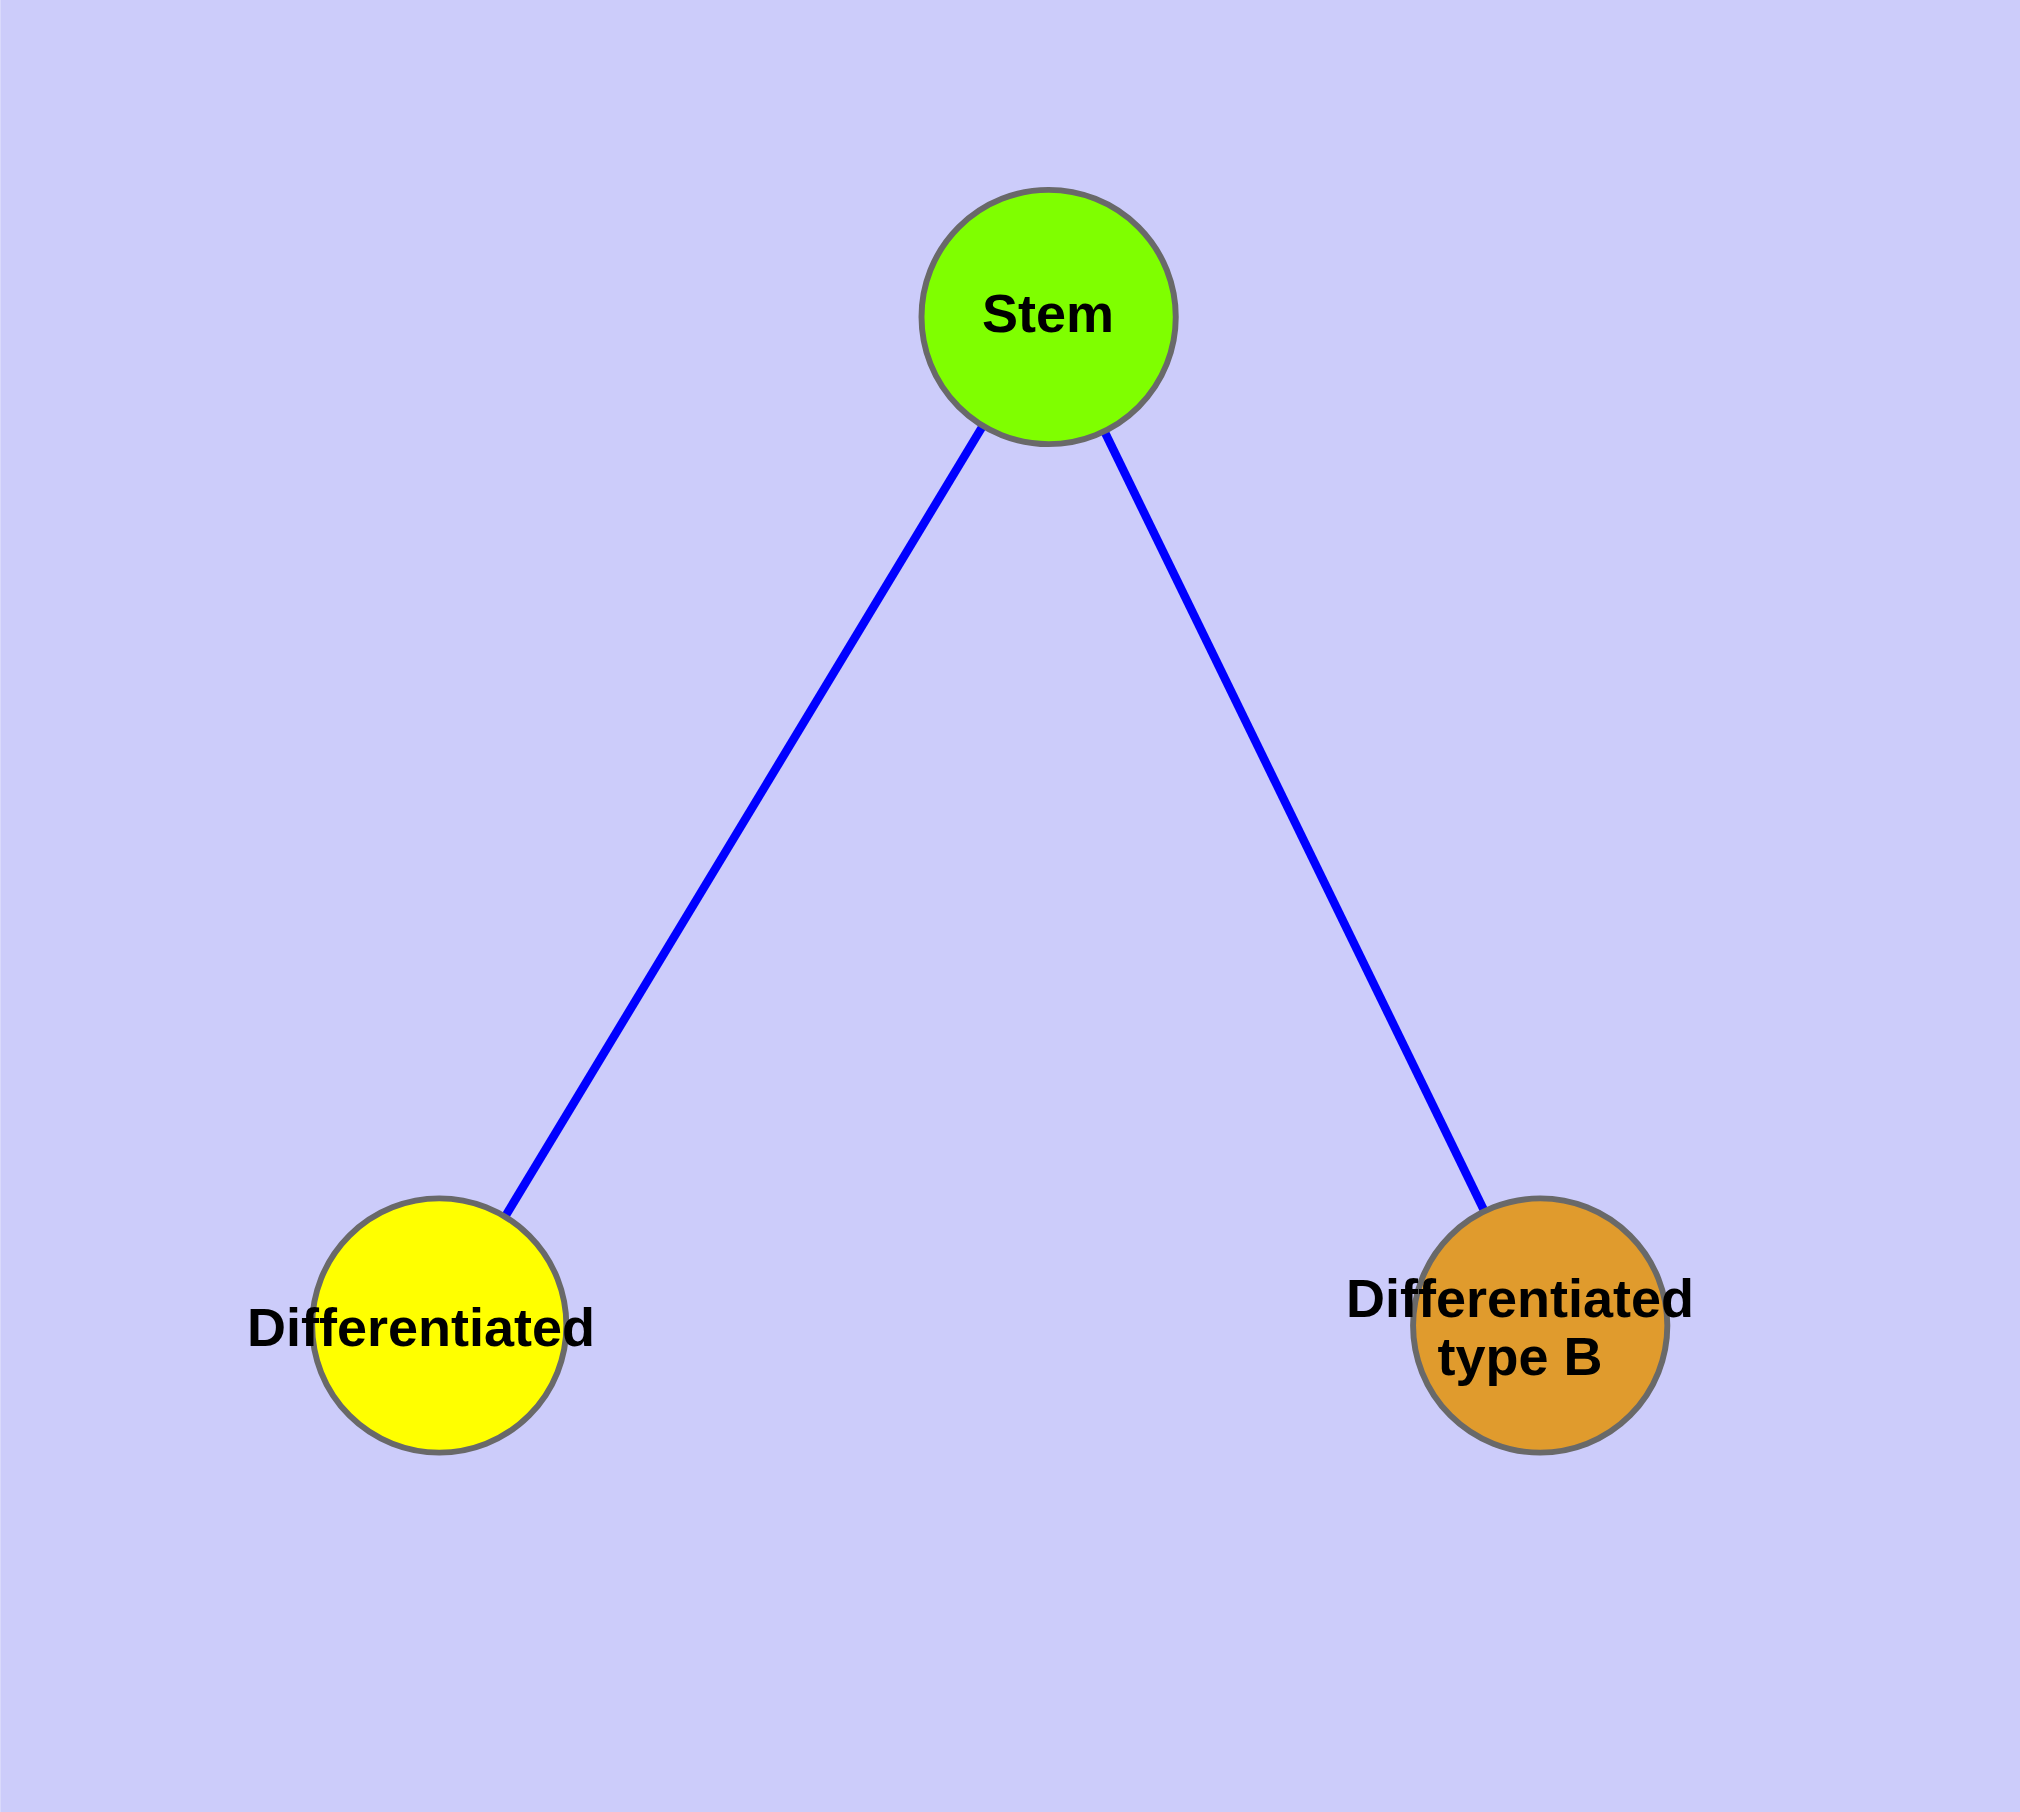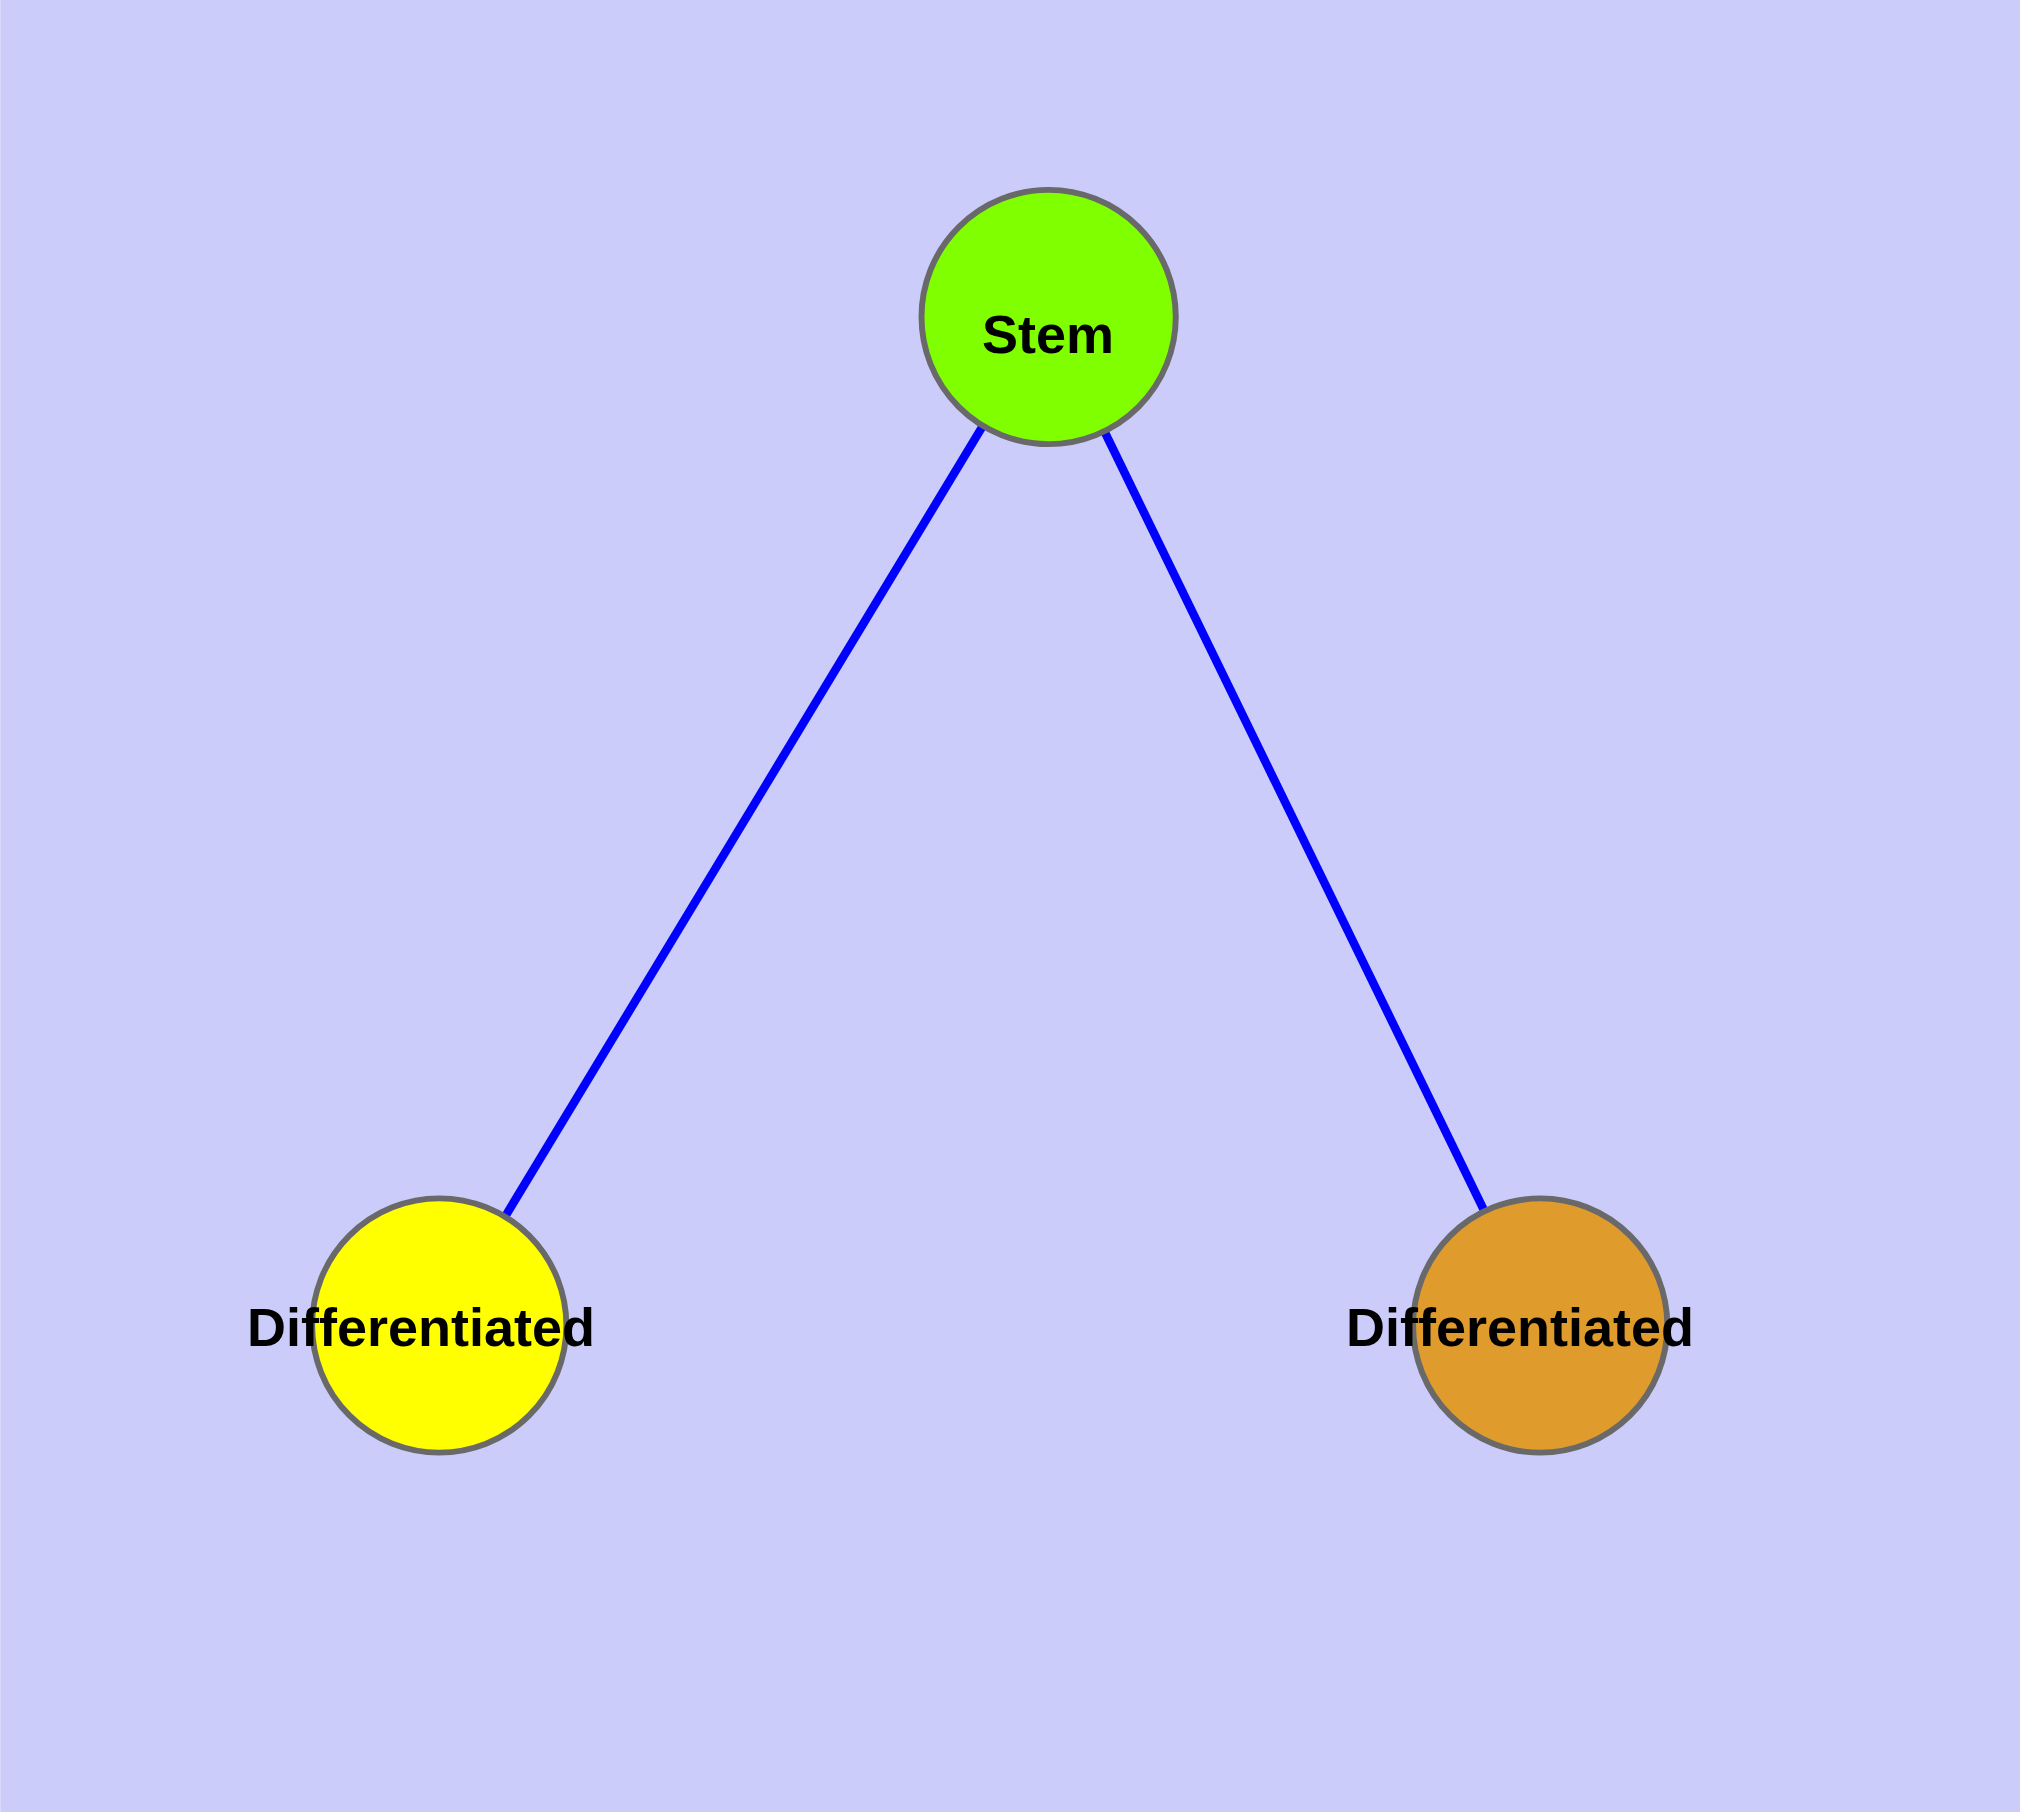--- a/index.html
+++ b/index.html
@@ -53,19 +53,19 @@
         <line x1="1300.9663891771702" y1="505.2413846910905" x2="1753.0336108228298" y2="1432.7586153089096" stroke="#0000FF" stroke-width="10" stroke-linecap="butt"></line>
       </g>
     <g id="node-layer">
         <circle cx="1237" cy="374" r="150" fill="#7FFF00" stroke="#696969" stroke-width="7"></circle>
         <circle cx="518" cy="1564" r="150" fill="#FFFF00" stroke="#696969" stroke-width="7"></circle>
         <circle cx="1817" cy="1564" r="150" fill="#E09B2D" stroke="#696969" stroke-width="7"></circle>
       </g>
   </svg>
 
   <div id="label-layer">
-      <div class="node-label stem-label" style="left: 1048px; top: 334px; font-size: 54px;"><div>Stem</div></div>
+      <div class="node-label stem-label" style="left: 1048px; top: 313px; font-size: 54px;"><div>Stem</div></div>
       <div class="node-label child-label" style="left: 421px; top: 1327px; font-size: 54px;"><div>Differentiated</div></div>
-      <div class="node-label child-label" style="left: 1520px; top: 1327px; font-size: 54px;"><div>Differentiated</div></div>
+      <div class="node-label child-label" style="left: 1520px; top: 1327px; font-size: 54px;"><div>Differentiated</div><div>type B</div></div>
     </div>
 
 </div>
 
 
 </body></html>

